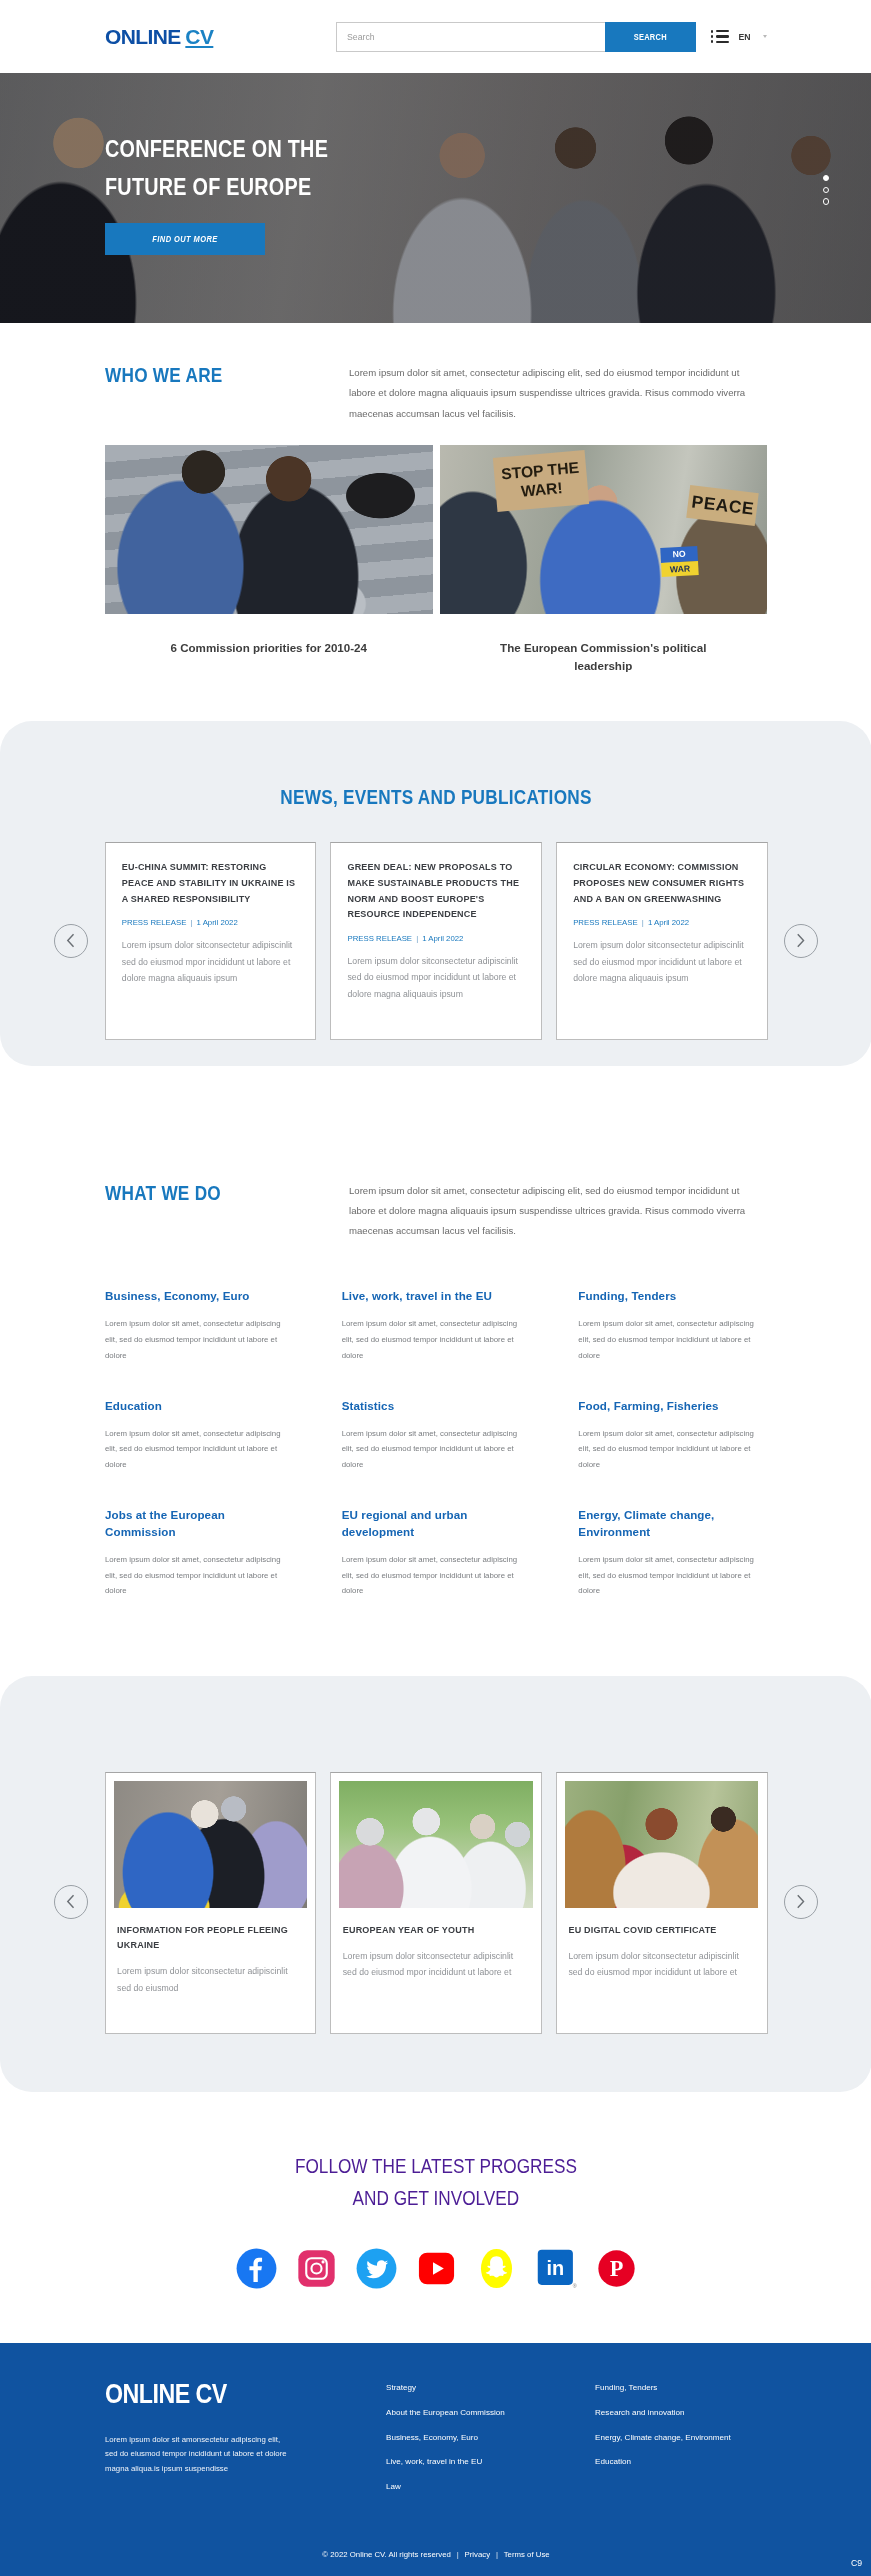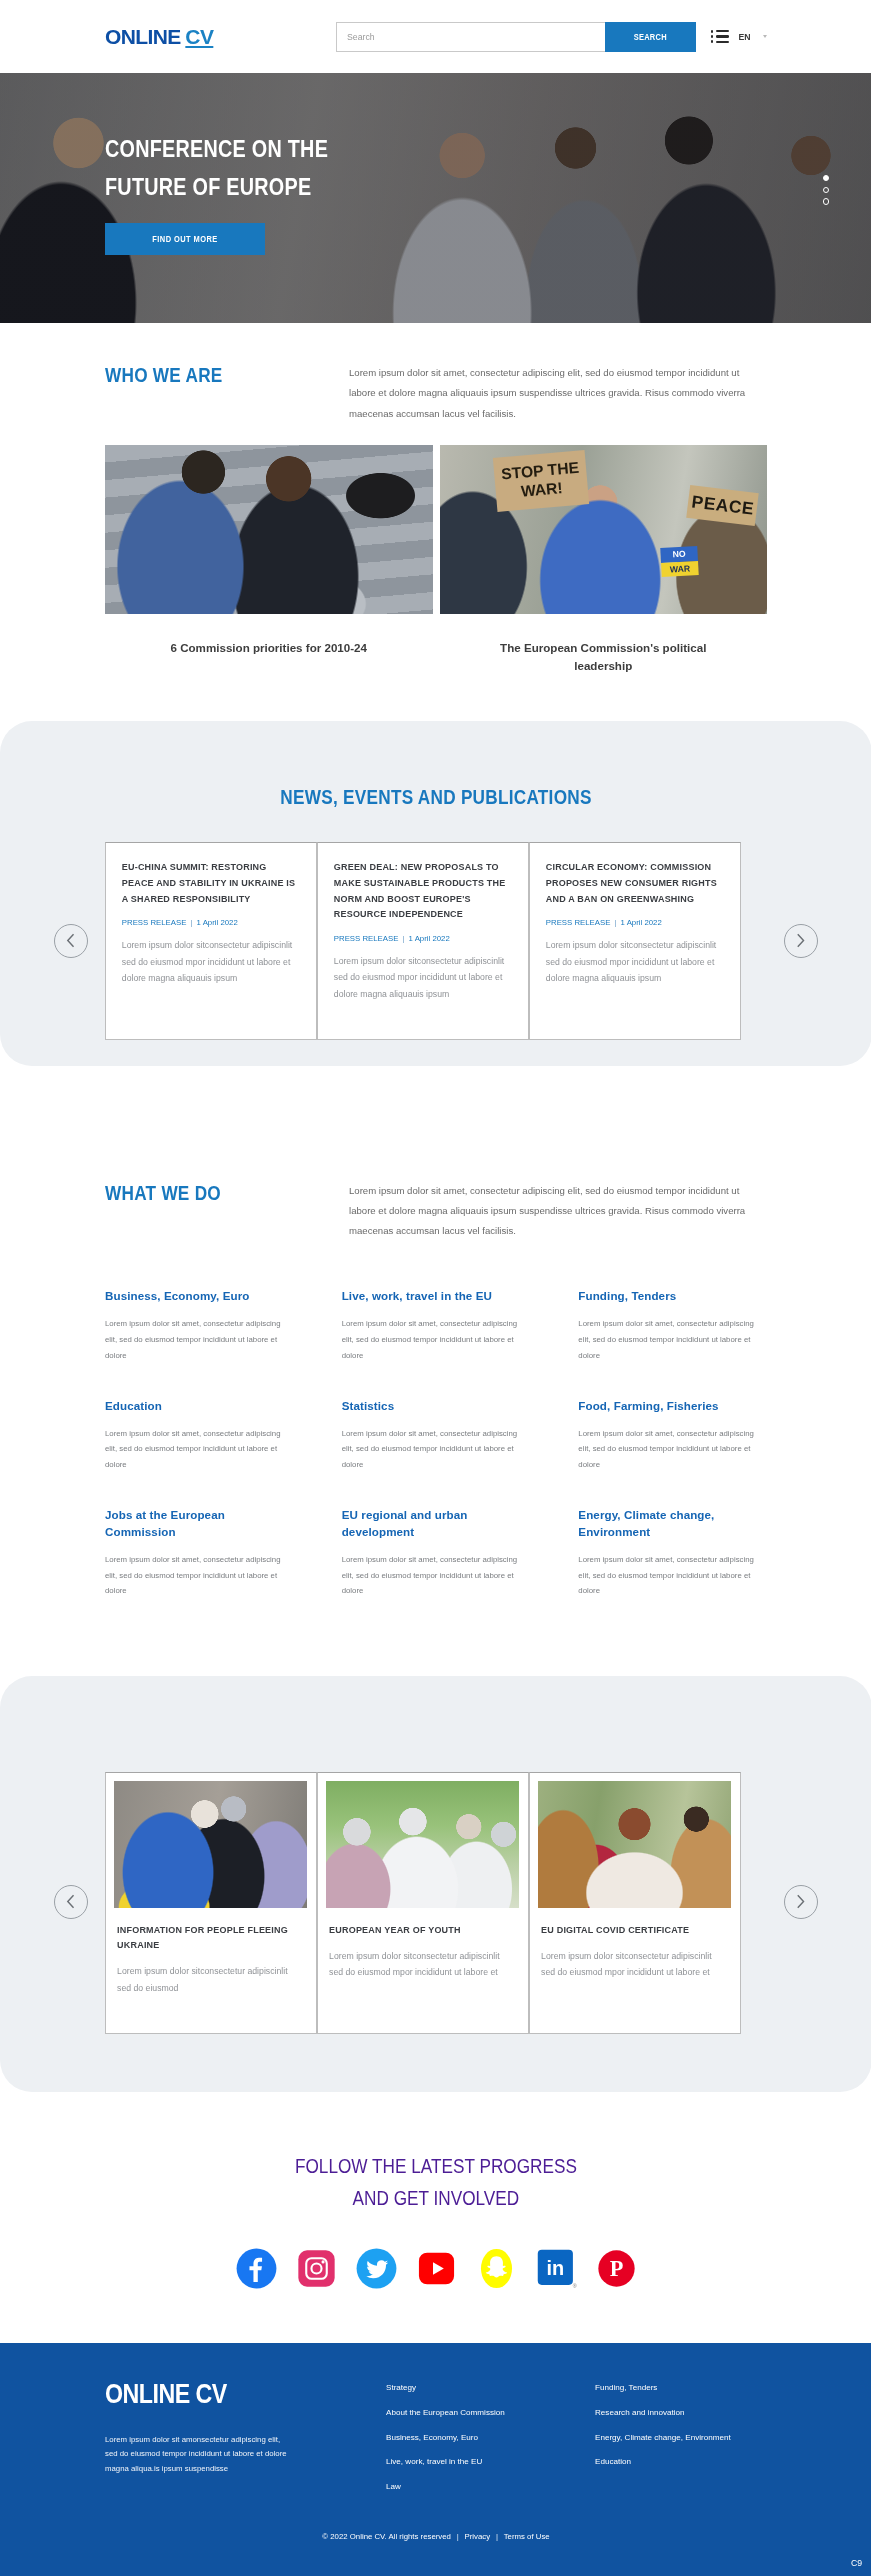--- a/index.html
+++ b/index.html
@@ -36,21 +36,21 @@
       radial-gradient(ellipse 70px 116px at 53% 96%, #dfe3e8 0 97%, transparent 100%),
       radial-gradient(circle 25.6px at 9% 28%, #d9b48e 0 97%, transparent 100%),
       radial-gradient(ellipse 76px 122px at 7% 92%, #14161c 0 97%, transparent 100%),
       radial-gradient(circle 21px at 66% 30%, #5d4632 0 97%, transparent 100%),
       radial-gradient(ellipse 58px 99px at 67% 90%, #8d9298 0 97%, transparent 100%),
       radial-gradient(circle 20px at 93% 33%, #7a5b43 0 97%, transparent 100%),
       linear-gradient(100deg, #8f8f8d 0%, #a8a6a2 35%, #97938f 60%, #7b7a78 100%);
   }
   .hero-content { position:relative; padding:57px 0 0 105px; }
   .hero-title { color:#fff; font-size:23px; font-weight:700; line-height:38px; letter-spacing:0.3px; }
-  .hero-cta { display:inline-block; margin-top:17.4px; width:160px; height:32px; line-height:32px; text-align:center; background:#1878BE; color:#fff; font-size:8.7px; font-weight:700; letter-spacing:0.5px; cursor:pointer; }
+  .hero-cta { display:inline-block; margin-top:17.4px; width:160px; height:32px; line-height:32px; text-align:center; background:#1878BE; color:#fff; font-size:8.7px; font-weight:700; letter-spacing:0.5px; cursor:pointer;font-style:italic; }
   .hero-dots { position:absolute; right:43px; top:102px; display:flex; flex-direction:column; gap:5.2px; }
   .hero-dots .d { width:6.4px; height:6.4px; border-radius:50%; border:1.2px solid #fff; cursor:pointer; }
   .hero-dots .d.active { background:#fff; }
 
   
   .intro-row { display:flex; }
   .sec-title { color:#1878BE; font-size:20px; font-weight:700; letter-spacing:0.3px; }
   .intro-row .sec-title { width:244px; flex:0 0 244px; padding-top:1.2px; }
   .intro-text { flex:1; font-size:9.6px; color:#6a6a6a; line-height:20.3px; }
 
@@ -79,21 +79,21 @@
   .sign-peace { right:3%; top:26%; width:69px; padding:5.8px 3.5px; background:#c9ad7e; color:#1e1a12; font-size:17.4px; letter-spacing:0.6px; transform:rotate(7deg); }
   .sign-nowar { right:21%; top:60%; width:37px; transform:rotate(-3deg); font-size:8.7px; }
   .sign-nowar .no { background:#2f66c4; color:#fff; padding:2.3px 0; }
   .sign-nowar .war { background:#f0d22f; color:#233457; padding:2.3px 0; }
   .who-caption { margin-top:24.4px; text-align:center; font-size:11.6px; font-weight:700; color:#3d3d3d; line-height:18.6px; padding:0 41px; }
 
   
   .graysec { background:#edf0f3; position:relative;border-radius:32px; }
   .news { padding:65px 0 25.6px; }
   .sec-title-center { text-align:center; }
-  .cards-row { width:663px; margin:33px auto 0; display:flex; }
+  .cards-row { width:663px; margin:33px auto 0; display:flex; gap:14px; }
   .news-card { width:212px; background:#fff; border:0.6px solid #bdbdbd; border-top:1.2px solid #a5a5a5; padding:17.4px 16.3px; height:198px; cursor:pointer; }
   .news-card h3 { font-size:9px; font-weight:700; color:#3a3d42; letter-spacing:0.2px; line-height:15.7px; }
   .news-meta { margin-top:10.5px; font-size:7.8px; color:#1878BE; font-weight:500; }
   .news-meta .sep { margin:0 4.1px; color:#6d9ec7; }
   .news-body { margin-top:10.5px; font-size:8.7px; color:#8f9296; line-height:16.3px; }
   .arrow-btn { position:absolute; width:34px; height:34px; border-radius:50%; border:0.6px solid #9aa0a6; background:transparent; display:flex; align-items:center; justify-content:center; cursor:pointer; }
   .arrow-btn svg { stroke:#6b7075; }
   .news .arrow-left, .featured .arrow-left { left:54px; }
   .news .arrow-right, .featured .arrow-right { right:54px; }
   .news .arrow-btn { top:203px; }
@@ -147,21 +147,21 @@
   
   .footer { background:#1053A0; height:236px; padding:36px 105px 0; position:relative; color:#fff; }
   .f-cols { display:flex; }
   .f-about { width:186px; }
   .f-logo { font-size:27px; font-weight:700; letter-spacing:-0.6px; color:#fff; }
   .f-about p { margin-top:23px; font-size:7.8px; line-height:14.5px; color:#f2f5fa; }
   .f-nav { list-style:none; margin-top:4.6px; }
   .f-nav1 { margin-left:95px; width:192px; }
   .f-nav2 { margin-left:17px; }
   .f-nav li { font-size:8.1px; margin-bottom:15.7px; cursor:pointer; color:#fff; }
-  .f-bottom { position:absolute; left:0; right:0; top:189px; text-align:center; font-size:7.8px; color:#fff; }
+  .f-bottom { position:absolute; left:0; right:0; top:207px; text-align:center; font-size:7.8px; color:#fff; }
   .f-bottom .sep { margin:0 5.8px; opacity:.85; }
   .f-bottom a { color:#fff; text-decoration:none; cursor:pointer; }
   .f-corner { position:absolute; right:10px; bottom:10.5px; font-size:8.7px; color:#fff; }
 </style>
 </head>
 <body>
 
 <div class="header">
   <div class="logo">
     <span class="p1">ONLINE</span><span class="p2">CV</span>

